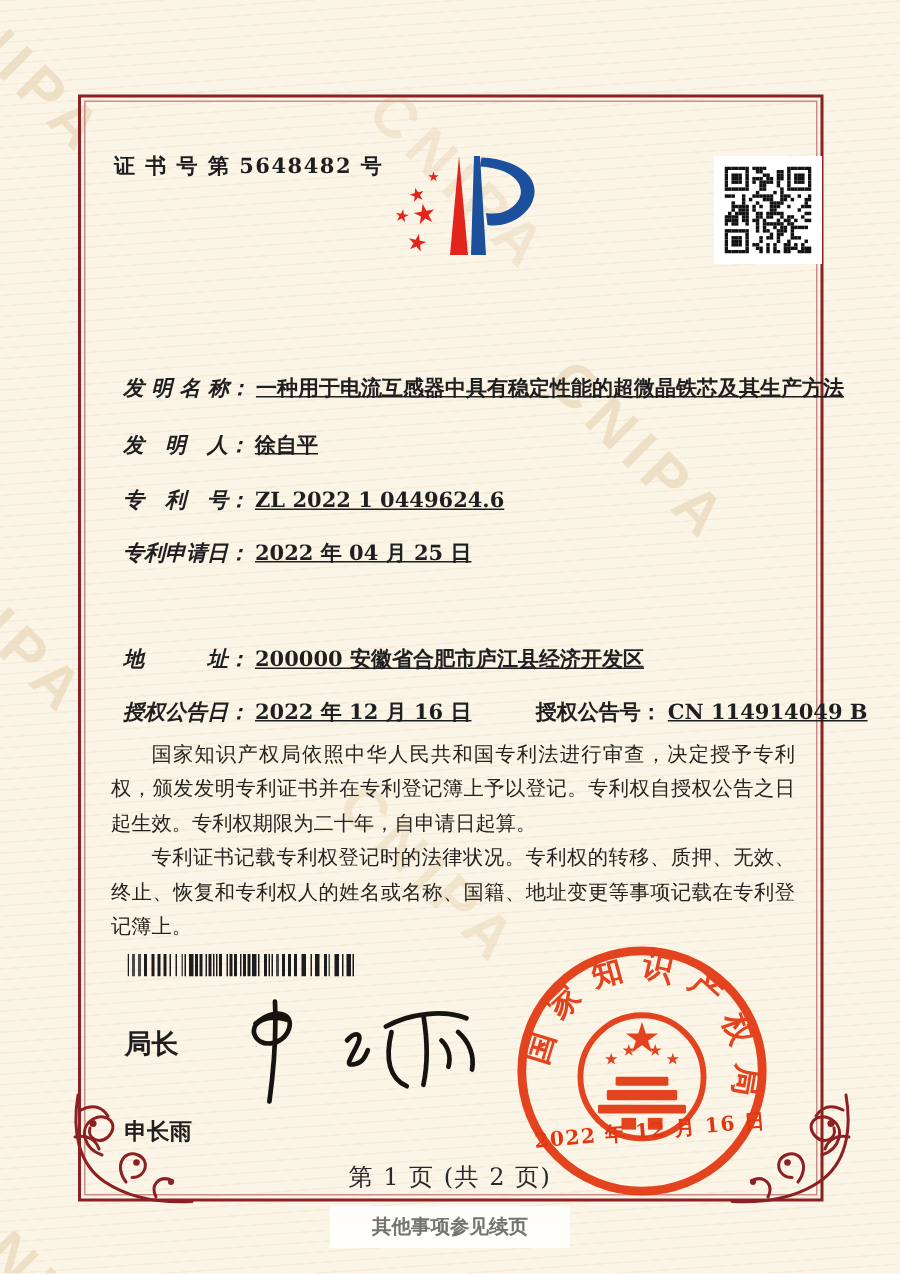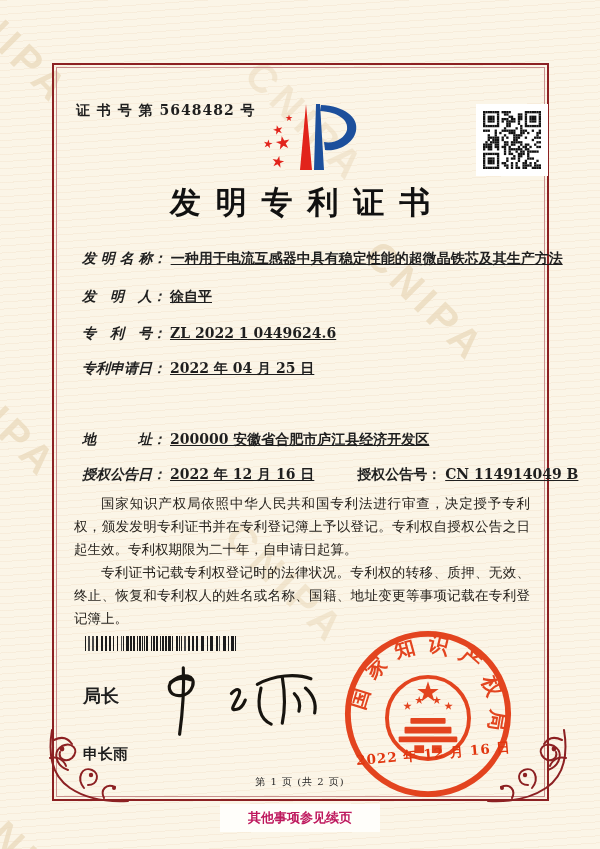--- a/index.html
+++ b/index.html
@@ -75,26 +75,26 @@
   
   .seal{position:absolute; left:342px; top:628px; width:172px; height:172px; z-index:5;}
   .seal-date{
     position:absolute; left:356px; top:746px; width:140px; text-align:center;
     color:#e1360f; font-size:13.5px; font-weight:bold; letter-spacing:1px;
     transform:rotate(-5deg); z-index:6; white-space:nowrap;
   }
   
   .page-num{
     position:absolute; left:0; top:775px; width:100%; text-align:center;
-    font-size:10px; color:#2a2a2a; z-index:4; letter-spacing:1px;
+    font-size:16px; color:#2a2a2a; z-index:4; letter-spacing:1px;
   }
   .footer-note{
     position:absolute; left:50%; top:804px; transform:translateX(-50%);
     background:#fffefa; padding:5px 28px; font-size:13px; font-weight:600;
-    color:#be185d; z-index:4; white-space:nowrap;
+    color:#737373; z-index:4; white-space:nowrap;
   }
 </style>
 </head>
 <body>
 
 <div class="page">
 
   <span class="wm wm1">CNIPA</span>
   <span class="wm wm2">CNIPA</span>
   <span class="wm wm3">CNIPA</span>
@@ -460,21 +460,20 @@
         <rect x="0" y="55.67999999999999" width="2.32" height="2.32" fill="#111"></rect>
         <rect x="2.32" y="55.67999999999999" width="2.32" height="2.32" fill="#111"></rect>
         <rect x="4.64" y="55.67999999999999" width="2.32" height="2.32" fill="#111"></rect>
         <rect x="6.959999999999999" y="55.67999999999999" width="2.32" height="2.32" fill="#111"></rect>
         <rect x="9.28" y="55.67999999999999" width="2.32" height="2.32" fill="#111"></rect>
         <rect x="11.6" y="55.67999999999999" width="2.32" height="2.32" fill="#111"></rect>
         <rect x="13.919999999999998" y="55.67999999999999" width="2.32" height="2.32" fill="#111"></rect>
       </svg>
   </div>
 
-  <div class="doc-title">发明专利证书</div>
 
   <div class="field-row" style="top:250px">
     <span class="flabel">发 明 名 称：</span><span class="fvalue">一种用于电流互感器中具有稳定性能的超微晶铁芯及其生产方法</span>
   </div>
   <div class="field-row" style="top:288px">
     <span class="flabel">发　明　人：</span><span class="fvalue">徐自平</span>
   </div>
   <div class="field-row" style="top:325px">
     <span class="flabel">专　利　号：</span><span class="fvalue">ZL 2022 1 0449624.6</span>
   </div>

